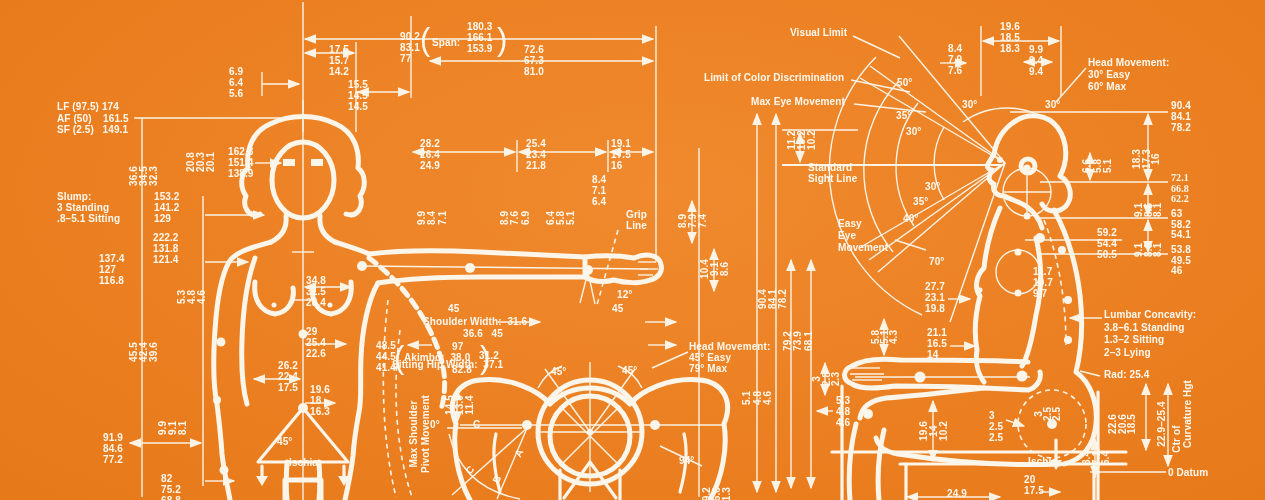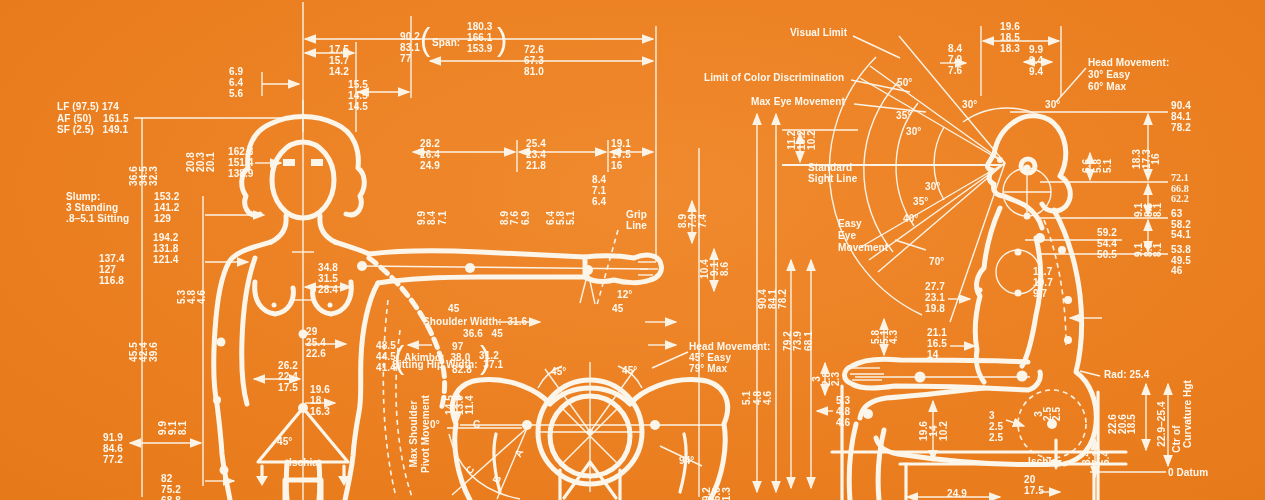--- a/index.html
+++ b/index.html
@@ -276,57 +276,57 @@
 14.2</div>
       <div class="lbl" style="left: 229px; top: 66px;">6.9
 6.4
 5.6</div>
       <div class="lbl" style="left: 348px; top: 79px;">15.5
 14.5
 14.5</div>
       <div class="lbl" style="left: 57px; top: 101px; line-height: 11.5px;">LF (97.5) 174
 AF (50)    161.5
 SF (2.5)   149.1</div>
-      <div class="lbl" style="left: 66px; top: 191px;">Slump:
+      <div class="lbl" style="left: 57px; top: 191px;">Slump:
 3 Standing
 .8–5.1 Sitting</div>
       <div class="lbl v" style="left: 133px; top: 176px;">36.6</div>
       <div class="lbl v" style="left: 143px; top: 176px;">34.5</div>
       <div class="lbl v" style="left: 153px; top: 176px;">32.3</div>
       <div class="lbl v" style="left: 190px; top: 162px;">20.8</div>
       <div class="lbl v" style="left: 200px; top: 162px;">20.3</div>
       <div class="lbl v" style="left: 210px; top: 162px;">20.1</div>
       <div class="lbl" style="left: 228px; top: 146px;">162.8
 151.4
 138.9</div>
       <div class="lbl" style="left: 154px; top: 191px;">153.2
 141.2
 129</div>
-      <div class="lbl" style="left: 153px; top: 232px;">194.2
+      <div class="lbl" style="left: 153px; top: 232px;">222.2
 131.8
 121.4</div>
       <div class="lbl" style="left: 99px; top: 253px;">137.4
 127
 116.8</div>
       <div class="lbl v" style="left: 133px; top: 352px;">45.5</div>
       <div class="lbl v" style="left: 143px; top: 352px;">42.4</div>
       <div class="lbl v" style="left: 153px; top: 352px;">39.6</div>
       <div class="lbl v" style="left: 181px; top: 297px;">5.3</div>
       <div class="lbl v" style="left: 191px; top: 297px;">4.8</div>
       <div class="lbl v" style="left: 201px; top: 297px;">4.6</div>
       <div class="lbl" style="left: 103px; top: 432px;">91.9
 84.6
 77.2</div>
       <div class="lbl v" style="left: 162px; top: 428px;">9.9</div>
       <div class="lbl v" style="left: 172px; top: 428px;">9.1</div>
       <div class="lbl v" style="left: 182px; top: 428px;">8.1</div>
       <div class="lbl" style="left: 161px; top: 473px;">82
 75.2
 68.8</div>
-      <div class="lbl" style="left: 306px; top: 262px; margin-left: 12px;">34.8
+      <div class="lbl" style="left: 306px; top: 275px;">34.8
 31.5
 28.4</div>
       <div class="lbl" style="left: 306px; top: 326px;">29
 25.4
 22.6</div>
       <div class="lbl" style="left: 278px; top: 360px;">26.2
 22.4
 17.5</div>
       <div class="lbl" style="left: 310px; top: 384px;">19.6
 18
@@ -493,20 +493,24 @@
       <div class="lbl v" style="left: 1096px; top: 458px;">7.1</div>
       <div class="lbl v" style="left: 1105px; top: 458px;">6.4</div>
       <div class="lbl v" style="left: 1112px; top: 424px;">22.6</div>
       <div class="lbl v" style="left: 1122px; top: 424px;">20.6</div>
       <div class="lbl v" style="left: 1131px; top: 424px;">18.5</div>
       <div class="lbl v" style="left: 1161px; top: 424px;">22.9–25.4</div>
       <div class="lbl v" style="left: 1176px; top: 439px;">Ctr of</div>
       <div class="lbl v" style="left: 1187px; top: 414px;">Curvature Hgt</div>
       <div class="lbl" style="left: 1168px; top: 467px;">0 Datum</div>
       <div class="lbl" style="left: 1104px; top: 369px;">Rad: 25.4</div>
+      <div class="lbl" style="left: 1104px; top: 309px; line-height: 12.5px;">Lumbar Concavity:
+3.8–6.1 Standing
+1.3–2 Sitting
+2–3 Lying</div>
       <div class="lbl" style="left: 1033px; top: 266px;">11.7
 10.7
 9.7</div>
       <div class="lbl v" style="left: 706px; top: 497px;">39.2</div>
       <div class="lbl v" style="left: 716px; top: 497px;">36.6</div>
       <div class="lbl v" style="left: 726px; top: 497px;">31.3</div>
     </div>
 </div>
 
 </body></html>

